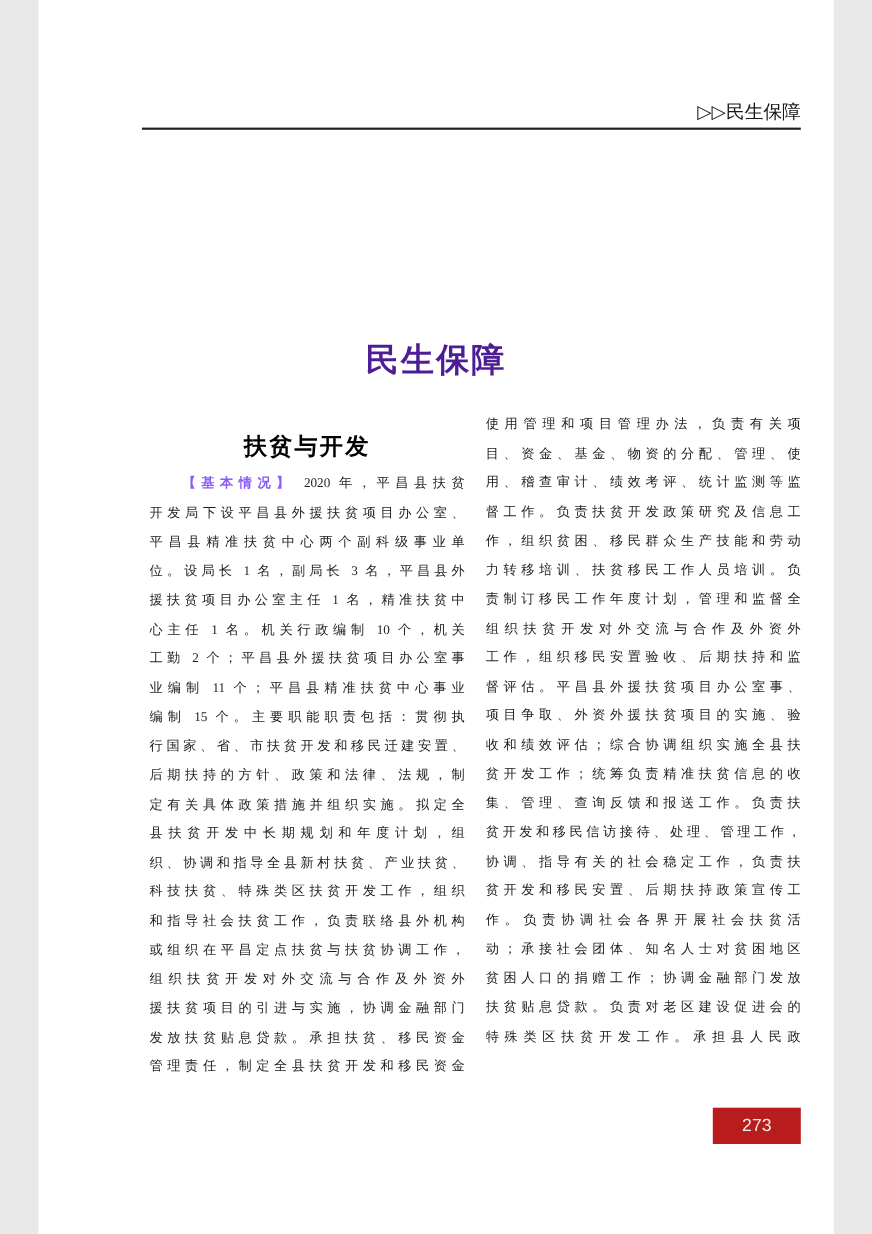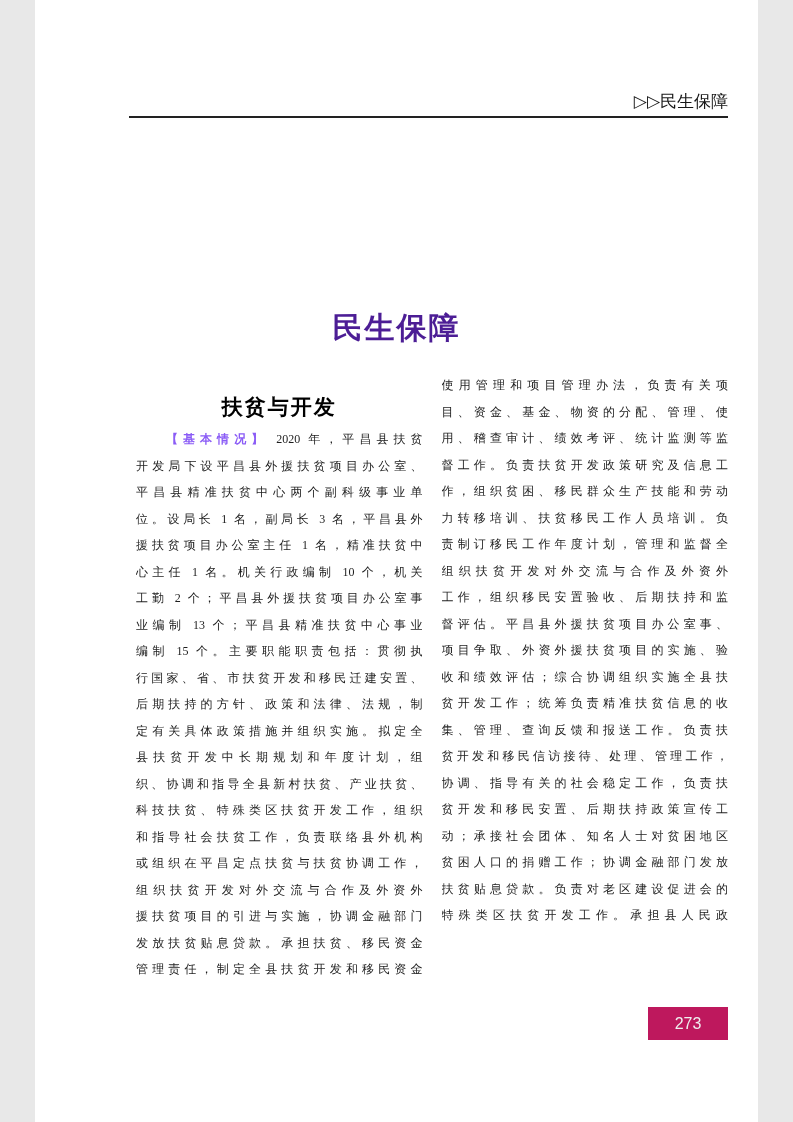--- a/index.html
+++ b/index.html
@@ -77,21 +77,21 @@
     font-weight: bold;
     color: #8b5cf6;
   }
   
   .page-num {
     position: absolute;
     left: 613px;
     top: 1007px;
     width: 80px;
     height: 33px;
-    background: #be185d;
+    background: #b91c1c;
     color: #efefef;
     display: flex;
     align-items: center;
     justify-content: center;
     font-family: "Liberation Sans", "DejaVu Sans", sans-serif;
     font-size: 16px;
   }
 </style>
 </head>
 <body>
@@ -111,21 +111,21 @@
 
       <div class="text-line first-line"><span class="lead">【基本情况】</span><span> 2020 年，平昌县扶贫</span></div>
 
       <div>
           <div class="text-line">开发局下设平昌县外援扶贫项目办公室、</div>
           <div class="text-line">平昌县精准扶贫中心两个副科级事业单</div>
           <div class="text-line">位。设局长 1 名，副局长 3 名，平昌县外</div>
           <div class="text-line">援扶贫项目办公室主任 1 名，精准扶贫中</div>
           <div class="text-line">心主任 1 名。机关行政编制 10 个，机关</div>
           <div class="text-line">工勤 2 个；平昌县外援扶贫项目办公室事</div>
-          <div class="text-line">业编制 13 个；平昌县精准扶贫中心事业</div>
+          <div class="text-line">业编制 11 个；平昌县精准扶贫中心事业</div>
           <div class="text-line">编制 15 个。主要职能职责包括：贯彻执</div>
           <div class="text-line">行国家、省、市扶贫开发和移民迁建安置、</div>
           <div class="text-line">后期扶持的方针、政策和法律、法规，制</div>
           <div class="text-line">定有关具体政策措施并组织实施。拟定全</div>
           <div class="text-line">县扶贫开发中长期规划和年度计划，组</div>
           <div class="text-line">织、协调和指导全县新村扶贫、产业扶贫、</div>
           <div class="text-line">科技扶贫、特殊类区扶贫开发工作，组织</div>
           <div class="text-line">和指导社会扶贫工作，负责联络县外机构</div>
           <div class="text-line">或组织在平昌定点扶贫与扶贫协调工作，</div>
           <div class="text-line">组织扶贫开发对外交流与合作及外资外</div>
@@ -147,20 +147,21 @@
           <div class="text-line">组织扶贫开发对外交流与合作及外资外</div>
           <div class="text-line">工作，组织移民安置验收、后期扶持和监</div>
           <div class="text-line">督评估。平昌县外援扶贫项目办公室事、</div>
           <div class="text-line">项目争取、外资外援扶贫项目的实施、验</div>
           <div class="text-line">收和绩效评估；综合协调组织实施全县扶</div>
           <div class="text-line">贫开发工作；统筹负责精准扶贫信息的收</div>
           <div class="text-line">集、管理、查询反馈和报送工作。负责扶</div>
           <div class="text-line">贫开发和移民信访接待、处理、管理工作，</div>
           <div class="text-line">协调、指导有关的社会稳定工作，负责扶</div>
           <div class="text-line">贫开发和移民安置、后期扶持政策宣传工</div>
+          <div class="text-line">作。负责协调社会各界开展社会扶贫活</div>
           <div class="text-line">动；承接社会团体、知名人士对贫困地区</div>
           <div class="text-line">贫困人口的捐赠工作；协调金融部门发放</div>
           <div class="text-line">扶贫贴息贷款。负责对老区建设促进会的</div>
           <div class="text-line">特殊类区扶贫开发工作。承担县人民政</div>
         </div>
     </div>
 
   </div>
 
   <div class="page-num">

